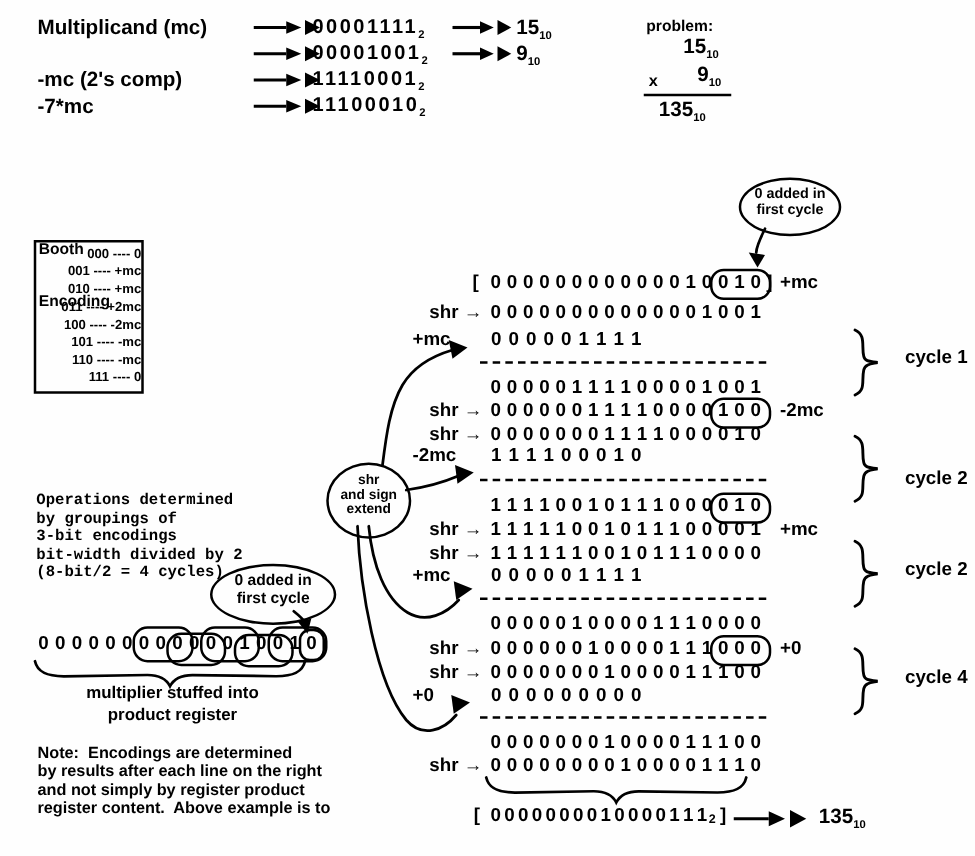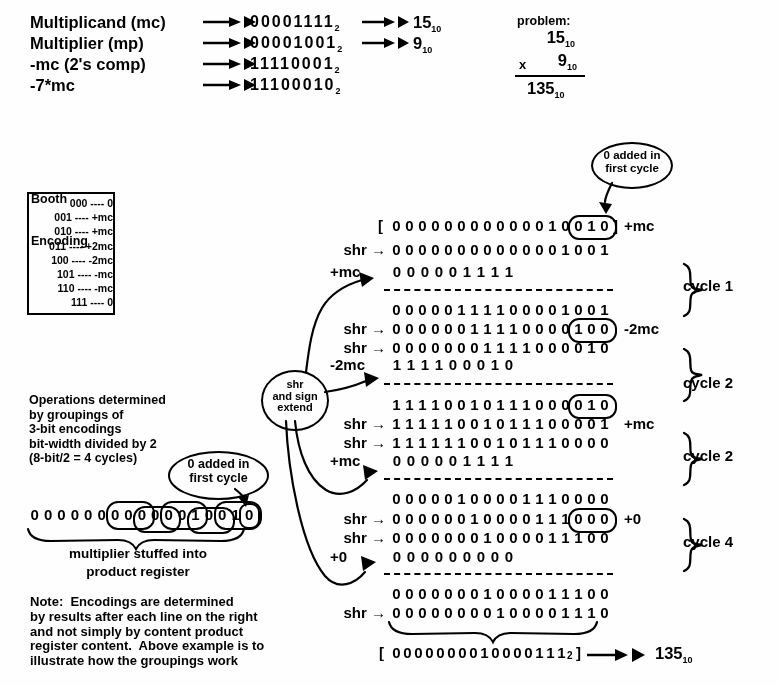--- a/index.html
+++ b/index.html
@@ -5,44 +5,44 @@
   html,body{margin:0;padding:0;background:#fff;}
   #canvas{position:relative;width:780px;height:685px;background:#fefefe;
     font-family:"Liberation Sans","DejaVu Sans",sans-serif;font-weight:bold;color:#000;overflow:hidden;}
   .abs{position:absolute;white-space:pre;}
   .sub{font-size:9px;position:relative;top:4px;letter-spacing:0;}
   .binval{font-size:16px;letter-spacing:2px;}
   .toplabel{font-size:16.5px;}
   .decval{font-size:16.5px;}
   .boothbox{position:absolute;left:27px;top:192px;width:84px;height:117px;border:2px solid #000;}
   .booth-entry{font-size:10.5px;line-height:14.2px;padding-left:4px;white-space:pre;text-align:right;}
-  .noteline{font-size:12.5px;line-height:14.6px;white-space:pre;}
+  .noteline{font-size:12.5px;line-height:14.6px;white-space:pre;font-family:Liberation Mono, monospace;}
   .bnoteline{font-size:13px;line-height:14.8px;white-space:pre;}
   .oval{position:absolute;border:2px solid #000;border-radius:50%;text-align:center;}
   .wrow{position:absolute;left:0;width:780px;height:20px;font-size:15px;}
   .wlabel-shr{position:absolute;left:320px;width:66px;text-align:right;}
   .wlabel-op{position:absolute;left:330px;}
   .bit{position:absolute;text-align:center;top:0;}
   .bcircle{position:absolute;border:2px solid #000;border-radius:11px;height:21px;top:-2px;}
   .brk{position:absolute;}
   .wop{position:absolute;left:624px;}
   .dash{position:absolute;left:384px;width:229px;height:0;border-top:2px dashed #000;}
   .groupcircle{position:absolute;border:2px solid #000;border-radius:12px;background:transparent;}
-  .cyclelabel{position:absolute;left:683px;font-size:15px;}
+  .cyclelabel{position:absolute;left:724px;font-size:15px;}
   .bracelabel{position:absolute;left:48px;width:180px;text-align:center;font-size:13.5px;}
   svg{position:absolute;overflow:visible;}
 </style>
 </head>
 <body>
 
 <div id="canvas">
 
   <div id="top-table">
       <div class="abs" style="left: 0px; top: 13px; width: 780px; height: 20px;"><span class="abs toplabel" style="left: 30px;">Multiplicand (mc)</span><span class="abs binval" style="left: 250px;">00001111<span class="sub">2</span></span><span class="abs decval" style="left: 413px;">15<span class="sub">10</span></span></div>
-      <div class="abs" style="left: 0px; top: 34px; width: 780px; height: 20px;"><span class="abs toplabel" style="left: 30px;">Multiplier (mp)</span><span class="abs binval" style="left: 250px;">00001001<span class="sub">2</span></span><span class="abs decval" style="left: 413px;">9<span class="sub">10</span></span></div>
+      <div class="abs" style="left: 0px; top: 34px; width: 780px; height: 20px;"><span class="abs binval" style="left: 250px;">00001001<span class="sub">2</span></span><span class="abs decval" style="left: 413px;">9<span class="sub">10</span></span></div>
       <div class="abs" style="left: 0px; top: 55px; width: 780px; height: 20px;"><span class="abs toplabel" style="left: 30px;">-mc (2's comp)</span><span class="abs binval" style="left: 250px;">11110001<span class="sub">2</span></span></div>
       <div class="abs" style="left: 0px; top: 76px; width: 780px; height: 20px;"><span class="abs toplabel" style="left: 30px;">-7*mc</span><span class="abs binval" style="left: 250px;">11100010<span class="sub">2</span></span></div>
     </div>
 
   <div>
     <div class="abs" style="left:517px;top:14px;font-size:12.5px">problem:</div>
     <div class="abs decval" style="left:502px;top:28px;width:73px;text-align:right"><span>15</span><span class="sub">10</span></div>
     <div class="abs" style="left:519px;top:57px;font-size:13px">x</div>
     <div class="abs decval" style="left:502px;top:51px;width:75px;text-align:right"><span>9</span><span class="sub">10</span></div>
     <div class="abs" style="left:515px;top:75px;width:70px;border-top:2px solid #000"></div>
@@ -104,21 +104,21 @@
       <div class="groupcircle" style="left: 186.8px; top: 507px; width: 44.2px; height: 23px;"></div>
       <div class="groupcircle" style="left: 213.6px; top: 501px; width: 44.2px; height: 25px;"></div>
       <div class="groupcircle" style="left: 239.4px; top: 503px; width: 17px; height: 22px; border-radius: 9px;"></div>
     </div>
   <svg id="underbrace-left" width="226" height="26" style="left:25px;top:526px">
       <path d="M3,3 C5,12 13,15 26,15 L93,14 C103,14 108,17 111,23 C114,17 119,14 129,14 L196,15 C209,15 217,12 219,3" stroke="#000" stroke-width="2.2" fill="none" stroke-linecap="round"></path>
     </svg>
   <div class="bracelabel" style="top:546px">multiplier stuffed into</div>
   <div class="bracelabel" style="top:564px">product register</div>
 
-  <div class="abs" style="left:30px;top:595px" id="bottom-note"><div class="bnoteline">Note:  Encodings are determined</div><div class="bnoteline">by results after each line on the right</div><div class="bnoteline">and not simply by content product</div><div class="bnoteline">register content.  Above example is to</div><div class="bnoteline">illustrate how the groupings work</div></div>
+  <div class="abs" style="left:30px;top:595px" id="bottom-note"><div class="bnoteline">Note:  Encodings are determined</div><div class="bnoteline">by results after each line on the right</div><div class="bnoteline">and not simply by register product</div><div class="bnoteline">register content.  Above example is to</div></div>
 
   <div id="work">
       <div class="wrow" style="top: 217px;">
         <span class="brk" style="left: 378px;">[</span>
         <span class="bit" style="left: 390px; width: 13px;">0</span>
         <span class="bit" style="left: 403px; width: 13px;">0</span>
         <span class="bit" style="left: 416px; width: 13px;">0</span>
         <span class="bit" style="left: 429px; width: 13px;">0</span>
         <span class="bit" style="left: 442px; width: 13px;">0</span>
         <span class="bit" style="left: 455px; width: 13px;">0</span>

